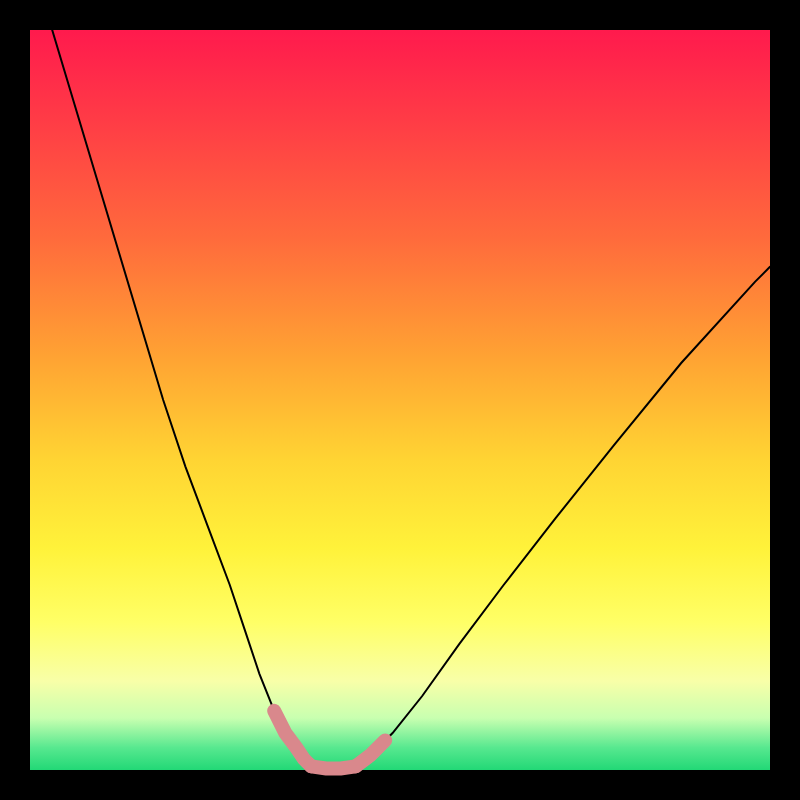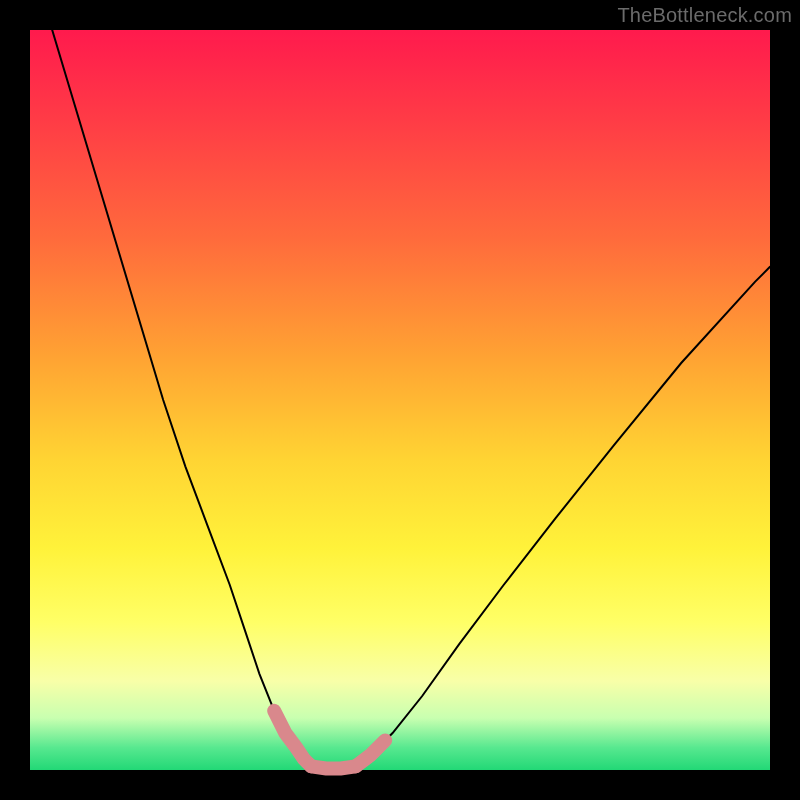--- a/index.html
+++ b/index.html
@@ -56,21 +56,20 @@
     top: 0;
     width: 740px;
     height: 740px;
     overflow: visible;
   }
 </style>
 </head>
 <body>
 
 <div class="frame">
-  <div class="watermark">TheBottleneck.com</div>
 
   <div class="plot">
     <svg class="curves" viewBox="0 0 740 740" preserveAspectRatio="none">
       <path fill="none" stroke-width="2" stroke-linecap="round" d="M22.2 0.0 L44.4 74.0 L66.6 148.0 L88.8 222.0 L111.0 296.0 L133.2 370.0 L155.4 436.6 L177.6 495.8 L199.8 555.0 L214.6 599.4 L229.4 643.8 L244.2 680.8 L255.3 703.0 L266.4 717.8 L273.8 728.9 L281.2 736.3" stroke="#000000"></path>
       <path fill="none" stroke-width="2" stroke-linecap="round" d="M325.6 736.3 L340.4 725.2 L362.6 703.0 L392.2 666.0 L429.2 614.2 L473.6 555.0 L525.4 488.4 L584.6 414.4 L651.2 333.0 L725.2 251.6 L740.0 236.8" stroke="#000000"></path>
       <path fill="none" stroke-width="2" stroke-linecap="round" d="M281.2 736.3 L296.0 738.5 L310.8 738.5 L325.6 736.3" stroke="#000000"></path>
       <path fill="none" stroke-width="14" stroke-linecap="round" class="accent" d="M244.2 680.8 L255.3 703.0 L266.4 717.8 L273.8 728.9 L281.2 736.3" stroke="#d9888c"></path>
       <path fill="none" stroke-width="14" stroke-linecap="round" class="accent" d="M281.2 736.3 L296.0 738.5 L310.8 738.5 L325.6 736.3" stroke="#d9888c"></path>
       <path fill="none" stroke-width="14" stroke-linecap="round" class="accent" d="M325.6 736.3 L340.4 725.2 L355.2 710.4" stroke="#d9888c"></path>
     </svg>

